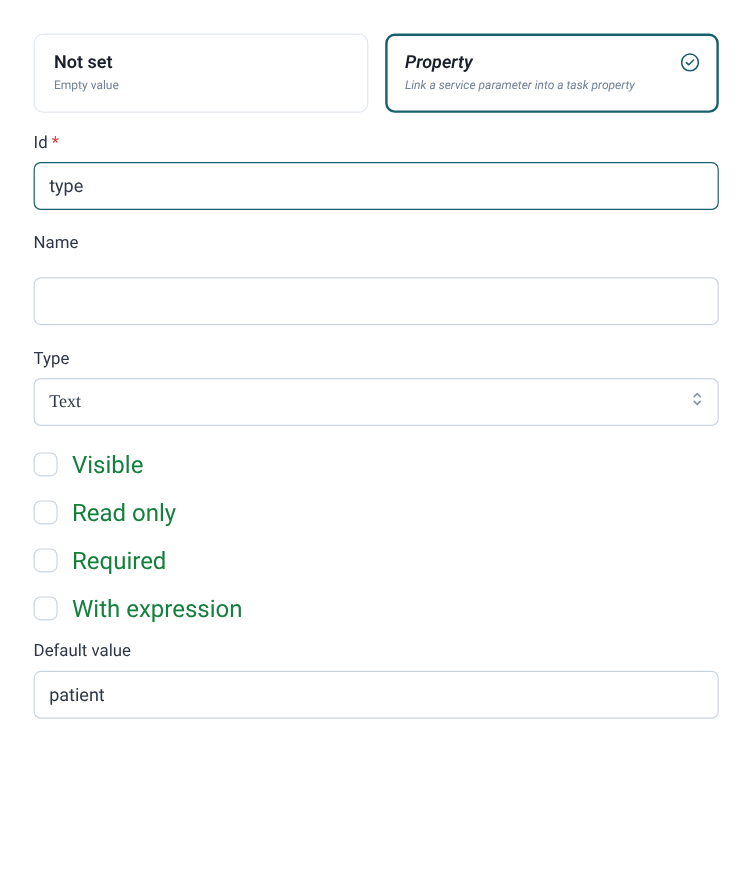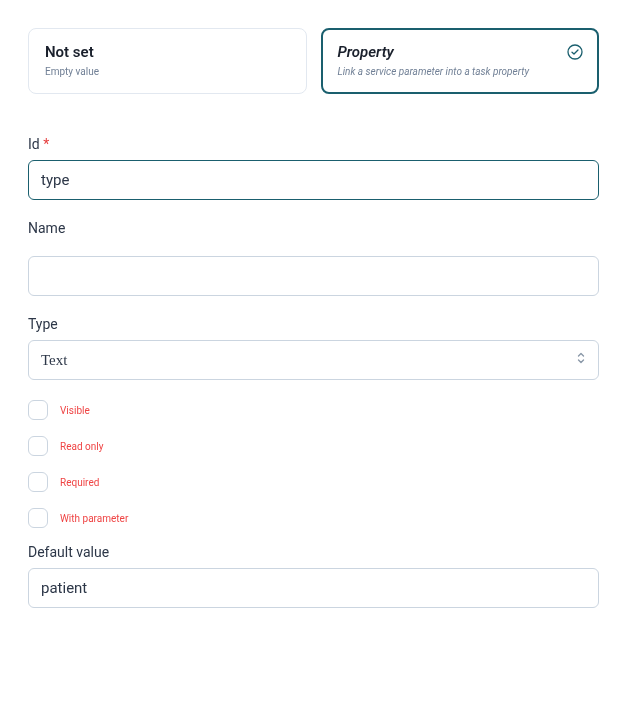--- a/index.html
+++ b/index.html
@@ -11,21 +11,21 @@
       font-family: -apple-system, BlinkMacSystemFont, "Segoe UI", Roboto, Helvetica, Arial, sans-serif;
       background: #fff;
       color: #2d3748;
       padding: 28px;
       width: 627px;
       font-size: 14px;
     }
     .cards-row {
       display: flex;
       gap: 14px;
-      margin-bottom: 42px;
+      margin-bottom: 17px;
     }
     .option-card {
       flex: 1;
       border: 1px solid #e2e8f0;
       border-radius: 8px;
       padding: 14px 16px;
       position: relative;
       background: #fff;
     }
     .option-card.selected {
@@ -102,22 +102,22 @@
     }
     .checkbox-box {
       width: 20px;
       height: 20px;
       border: 1px solid #cbd5e0;
       border-radius: 6px;
       background: #fff;
       flex-shrink: 0;
     }
     .checkbox-label {
-      font-size: 10px;
-      color: #ef4444;
+      font-size: 20px;
+      color: #15803d;
     }
     .checkboxes {
       margin-bottom: 16px;
     }
   </style>
 </head>
 <body>
 
 <div class="cards-row">
   <div class="option-card">
@@ -175,20 +175,20 @@
   <div class="checkbox-row">
     <div class="checkbox-box"></div>
     <span class="checkbox-label">Read only</span>
   </div>
   <div class="checkbox-row">
     <div class="checkbox-box"></div>
     <span class="checkbox-label">Required</span>
   </div>
   <div class="checkbox-row">
     <div class="checkbox-box"></div>
-    <span class="checkbox-label">With parameter</span>
+    <span class="checkbox-label">With expression</span>
   </div>
 </div>
 
 <div class="form-group" style="margin-bottom:0;">
   <label class="form-label">Default value</label>
   <input type="text" class="text-input" value="patient" style="">
 </div>
 
 </body></html>

